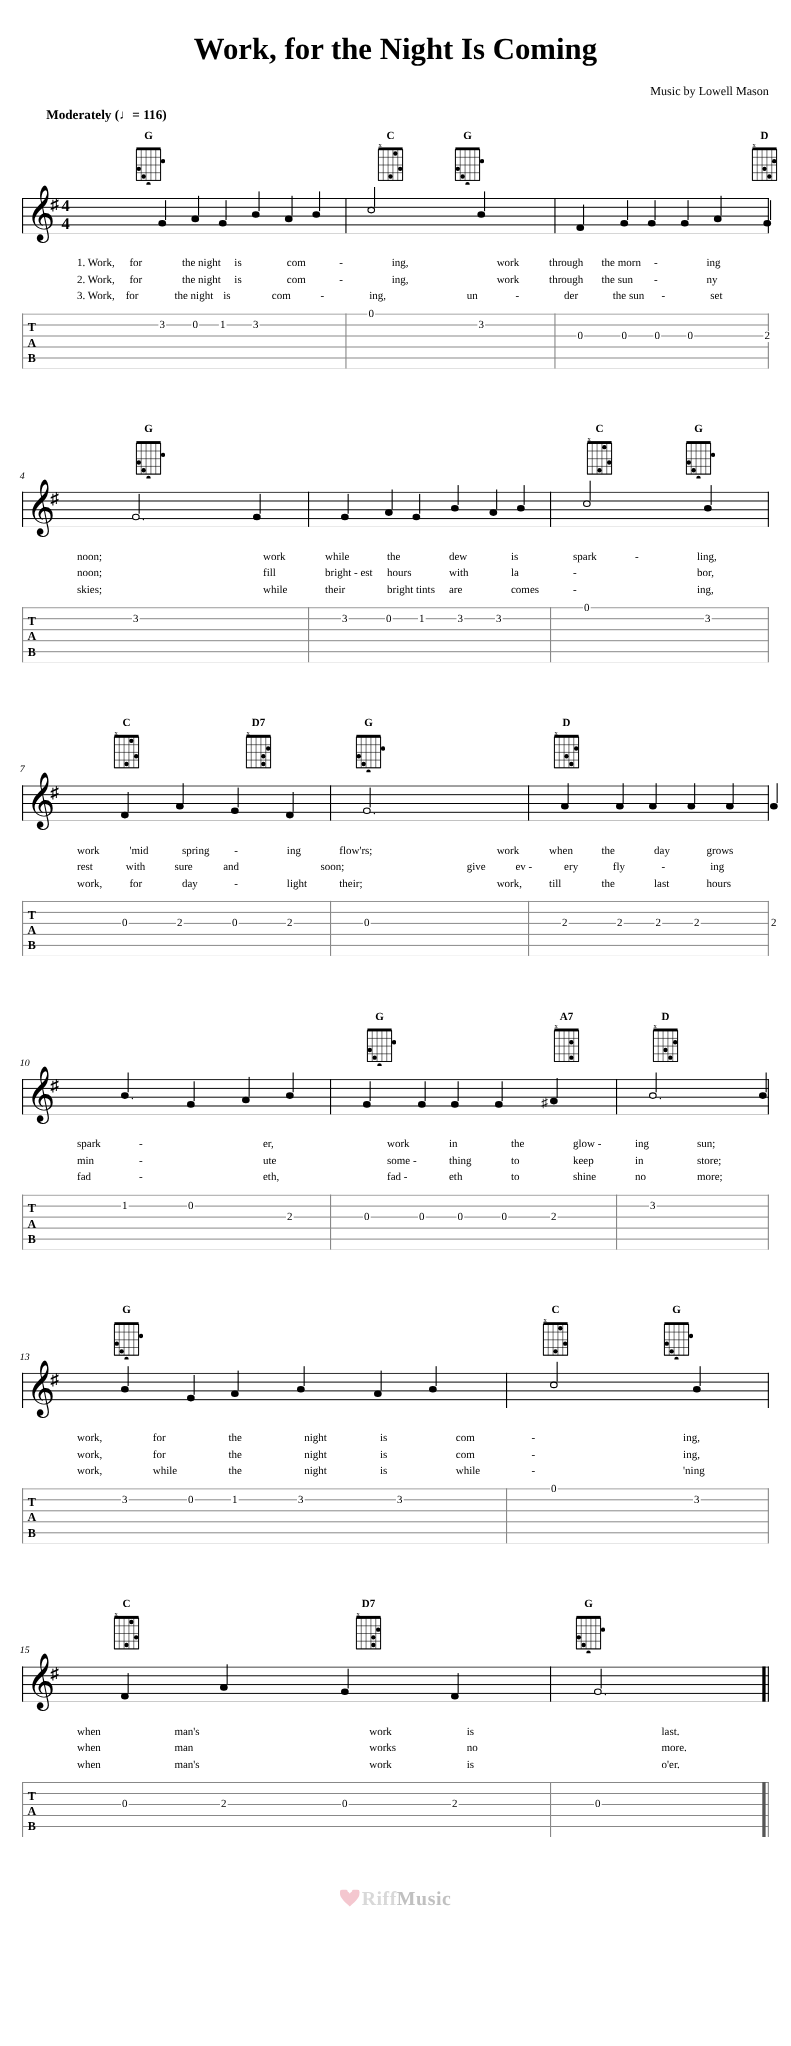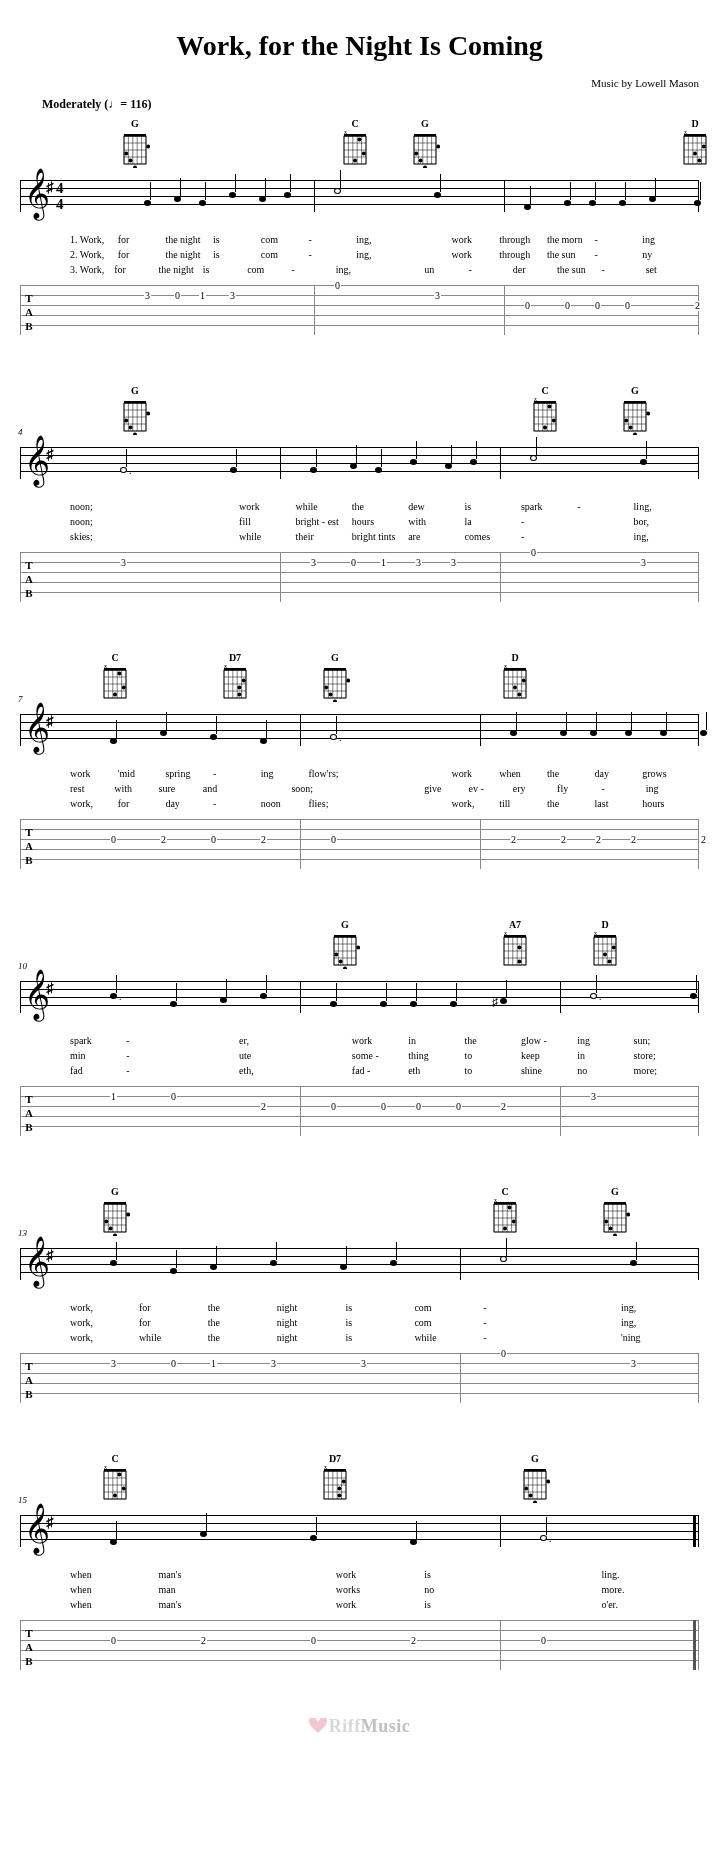--- a/index.html
+++ b/index.html
@@ -628,22 +628,22 @@
           <span class="syl" style="width:44.285714285714285px">ery</span>
           <span class="syl" style="width:44.285714285714285px">fly</span>
           <span class="syl" style="width:44.285714285714285px">-</span>
           <span class="syl" style="width:44.285714285714285px">ing</span>
         </div>
         <div class="lyric-row">
           <span class="syl" style="width:47.69230769230769px">work,</span>
           <span class="syl" style="width:47.69230769230769px">for</span>
           <span class="syl" style="width:47.69230769230769px">day</span>
           <span class="syl" style="width:47.69230769230769px">-</span>
-          <span class="syl" style="width:47.69230769230769px">noon</span>
-          <span class="syl" style="width:47.69230769230769px">flies;</span>
+          <span class="syl" style="width:47.69230769230769px">light</span>
+          <span class="syl" style="width:47.69230769230769px">their;</span>
           <span class="syl" style="width:47.69230769230769px"></span>
           <span class="syl" style="width:47.69230769230769px"></span>
           <span class="syl" style="width:47.69230769230769px">work,</span>
           <span class="syl" style="width:47.69230769230769px">till</span>
           <span class="syl" style="width:47.69230769230769px">the</span>
           <span class="syl" style="width:47.69230769230769px">last</span>
           <span class="syl" style="width:47.69230769230769px">hours</span>
         </div>
       </div>
       <div class="tab-wrap">
@@ -1062,21 +1062,21 @@
         <span style="position:absolute;left:529px;top:28px;font-size:10px">.</span>
       </div>
       <div class="lyric-block">
         <div class="lyric-row">
           <span class="syl" style="width:88.57142857142857px">when</span>
           <span class="syl" style="width:88.57142857142857px">man's</span>
           <span class="syl" style="width:88.57142857142857px"></span>
           <span class="syl" style="width:88.57142857142857px">work</span>
           <span class="syl" style="width:88.57142857142857px">is</span>
           <span class="syl" style="width:88.57142857142857px"></span>
-          <span class="syl" style="width:88.57142857142857px">ling.</span>
+          <span class="syl" style="width:88.57142857142857px">last.</span>
         </div>
         <div class="lyric-row">
           <span class="syl" style="width:88.57142857142857px">when</span>
           <span class="syl" style="width:88.57142857142857px">man</span>
           <span class="syl" style="width:88.57142857142857px"></span>
           <span class="syl" style="width:88.57142857142857px">works</span>
           <span class="syl" style="width:88.57142857142857px">no</span>
           <span class="syl" style="width:88.57142857142857px"></span>
           <span class="syl" style="width:88.57142857142857px">more.</span>
         </div>

